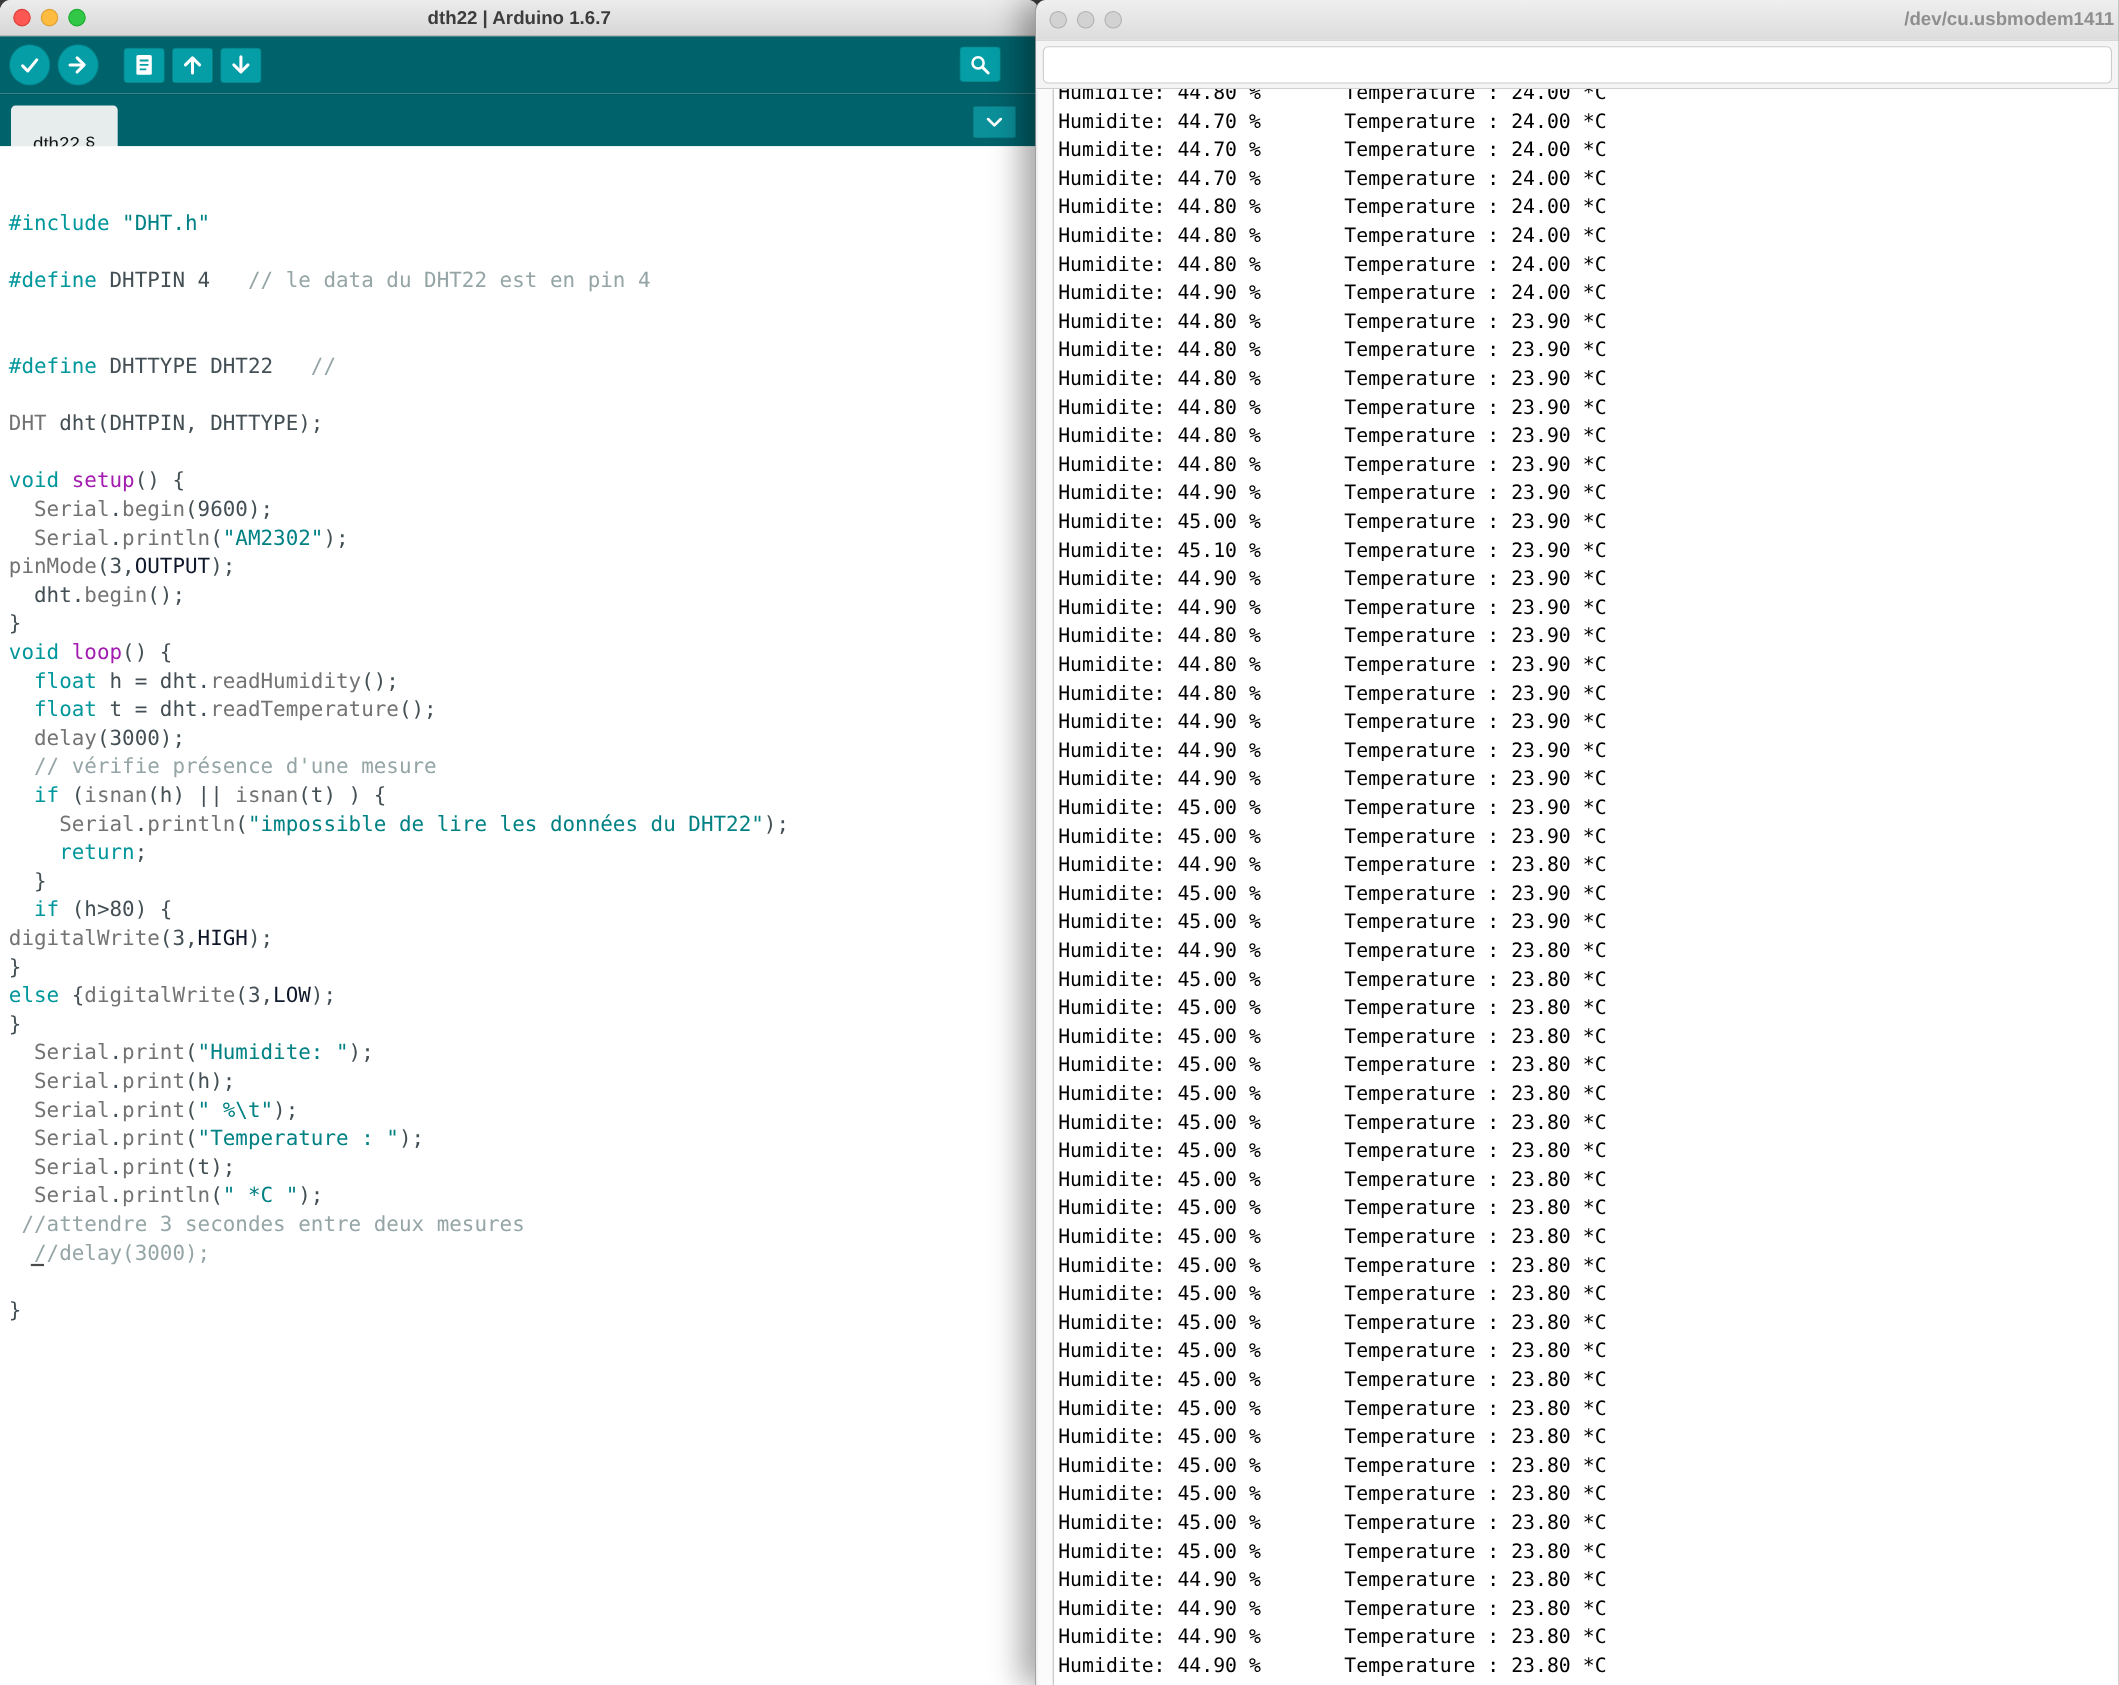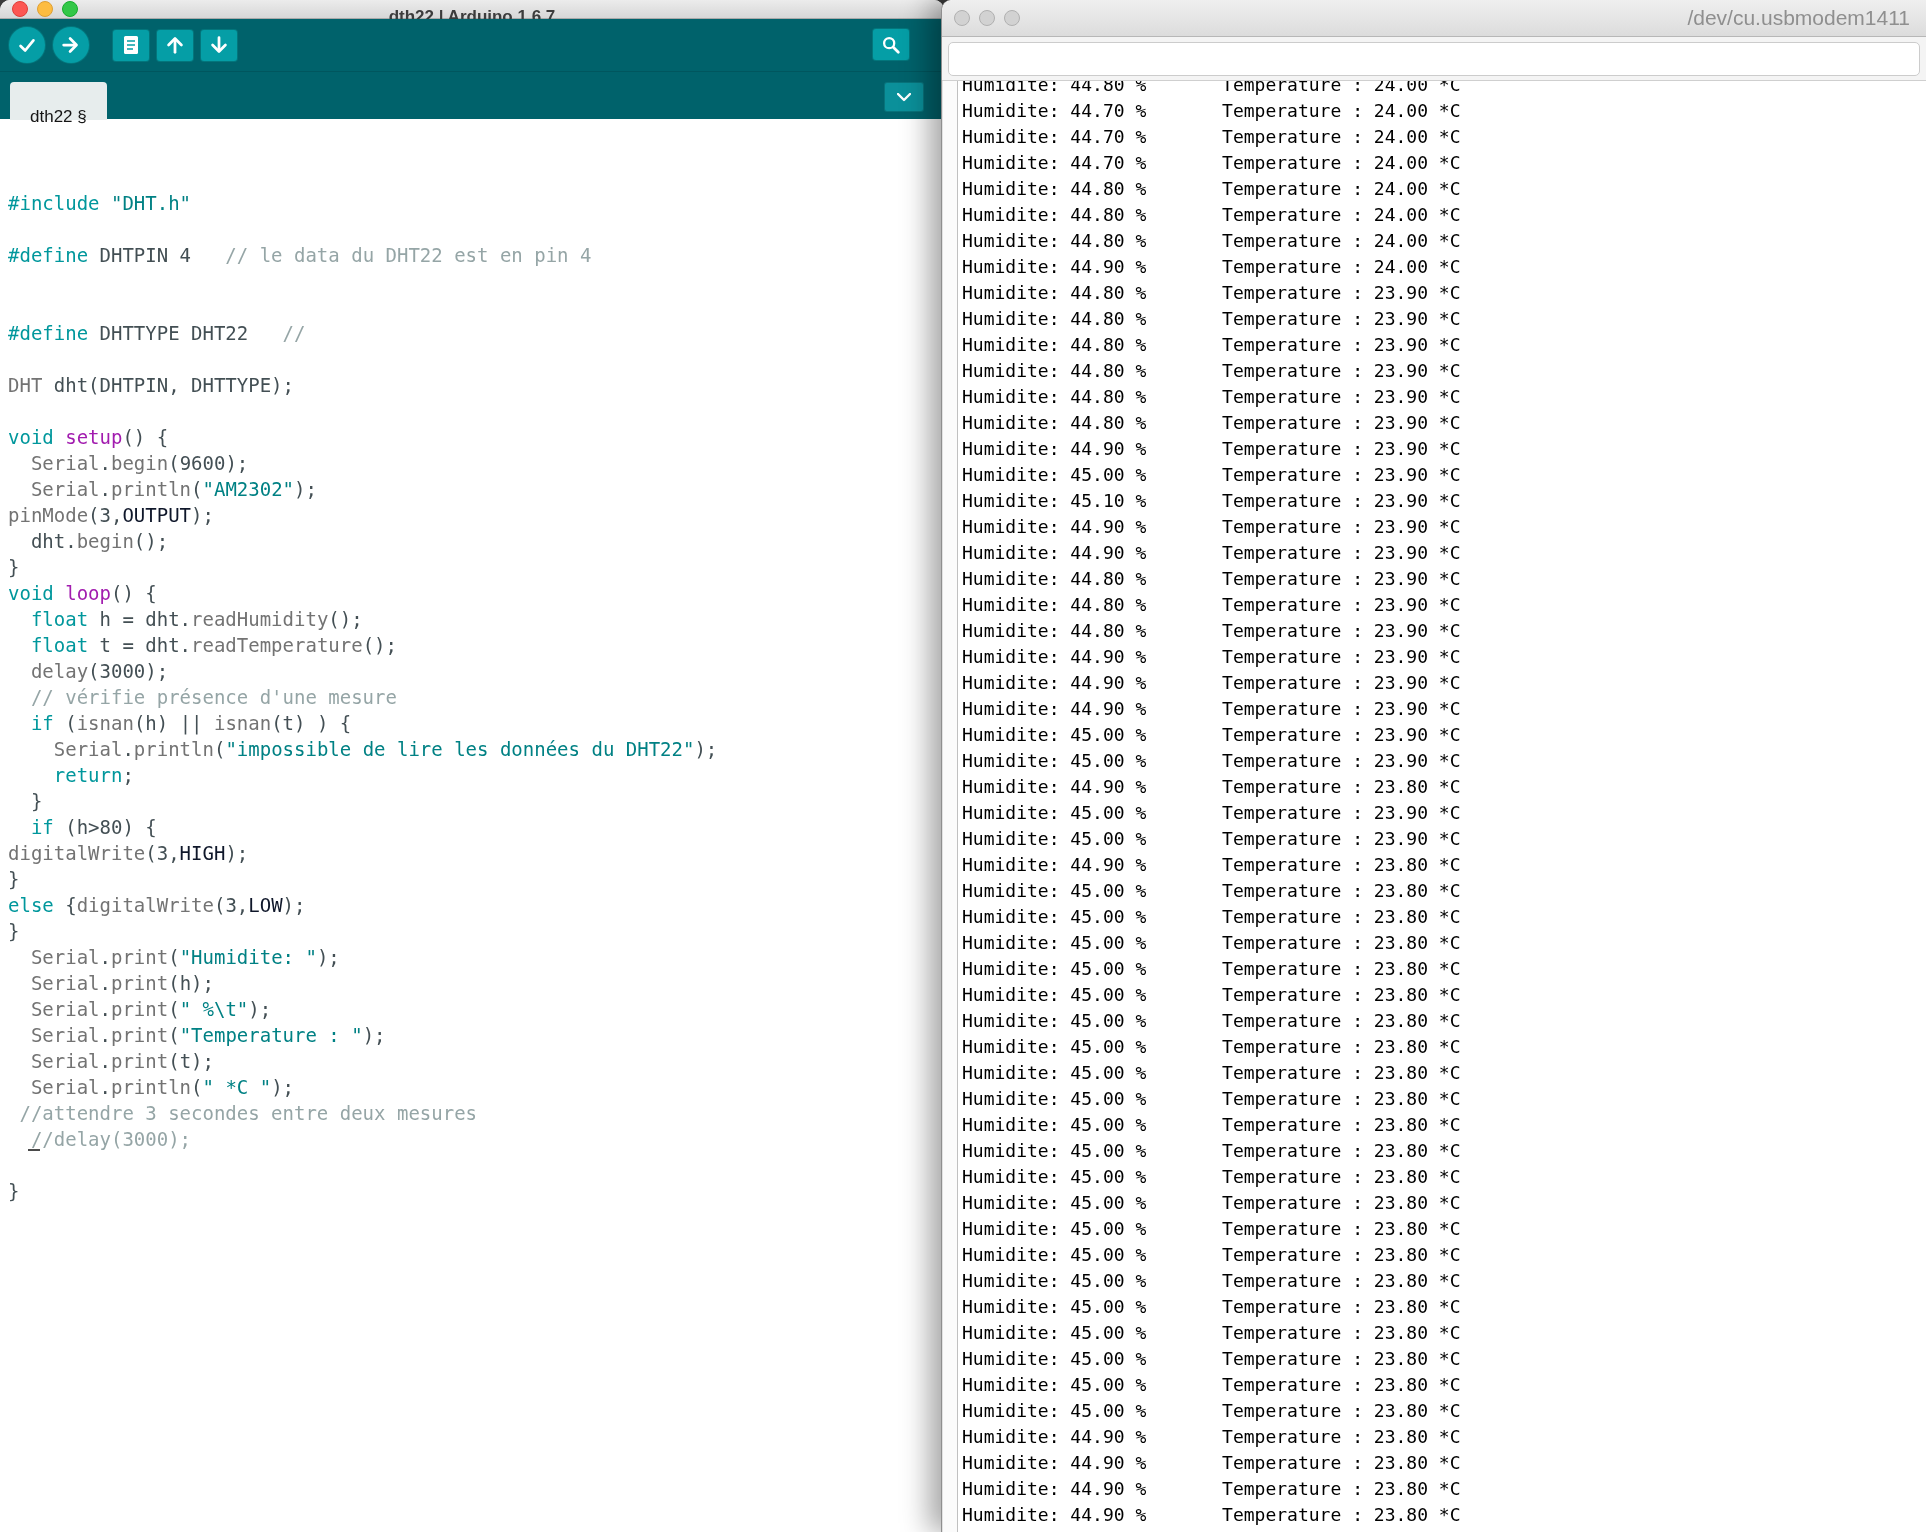--- a/index.html
+++ b/index.html
@@ -2,21 +2,21 @@
 <html><head>
 <meta charset="utf-8">
 <style>
   * { margin:0; padding:0; box-sizing:border-box; }
   html,body { width:1926px; height:1532px; overflow:hidden; background:#3a3a3a; font-family:"Liberation Sans", sans-serif; }
 
   
   .arduino-window { position:absolute; left:0; top:0; width:944px; height:1532px;
     background:#ffffff; border-radius:10px 10px 0 0; overflow:hidden; }
 
-  .mac-titlebar { position:relative; height:19px;
+  .mac-titlebar { position:relative; height:33px;
     background:linear-gradient(#ececec,#d7d7d7); border-bottom:1px solid #a9a9a9; }
   .traffic-lights { position:absolute; left:12px; top:50%; transform:translateY(-50%); display:flex; gap:9px; }
   .tl { width:16px; height:16px; border-radius:50%; display:inline-block; border:1px solid rgba(0,0,0,.2); cursor:default; }
   .tl-red    { background:#fc5753; border-color:#df3e38; }
   .tl-yellow { background:#fdbc40; border-color:#de9f34; }
   .tl-green  { background:#33c748; border-color:#16ac2c; }
   .tl-gray   { background:#d2d2d2; border-color:#b0b0b0; }
   .window-title { position:absolute; left:0; right:0; top:0; height:33px; line-height:33px;
     text-align:center; font-size:17px; font-weight:600; color:#3c3c3c; }
 
@@ -47,22 +47,22 @@
   .tok-c { color:#95a5a6; }
   .caret { position:absolute; left:28px; top:1016px; width:12px; height:2px; background:#4a4a4a; }
 
   
   .serial-window { position:absolute; left:941px; top:0; width:985px; height:1532px;
     background:#ffffff; border-radius:10px 0 0 0; overflow:hidden;
     border-left:1px solid #8f8f8f; box-shadow:-12px 0 28px rgba(0,0,0,.35); }
 
   .serial-titlebar { position:relative; height:37px;
     background:linear-gradient(#efefef,#dcdcdc); border-bottom:1px solid #b7b7b7; border-radius:10px 0 0 0; }
-  .serial-title { position:absolute; right:16px; top:50%; transform:translateY(-50%);
-    font-size:21px; font-weight:400; color:#8f8f8f; white-space:nowrap; }
+  .serial-title { position:absolute; right:4px; top:50%; transform:translateY(-50%);
+    font-size:17px; font-weight:700; color:#8f8f8f; white-space:nowrap; }
 
   .serial-input-row { height:44px; background:#f4f4f4; border-bottom:1px solid #cfcfcf; padding:5px 6px; }
   .serial-input { width:100%; height:34px; background:#ffffff; border:1px solid #cccccc; border-radius:5px;
     font-size:16px; padding:0 8px; outline:none; }
 
   .serial-body { position:absolute; top:81px; left:0; right:0; bottom:0; display:flex; overflow:hidden; background:#ffffff; }
   .serial-scrollbar { width:16px; background:#fbfbfb; border-right:1px solid #c0c0c0; border-left:1px solid #e2e2e2; }
   .serial-output { flex:1; margin-top:-9px; font-family:"DejaVu Sans Mono", monospace;
     font-size:18px; line-height:26px; color:#000000; white-space:pre; padding-left:4px; }
   .serial-row { height:26px; }

